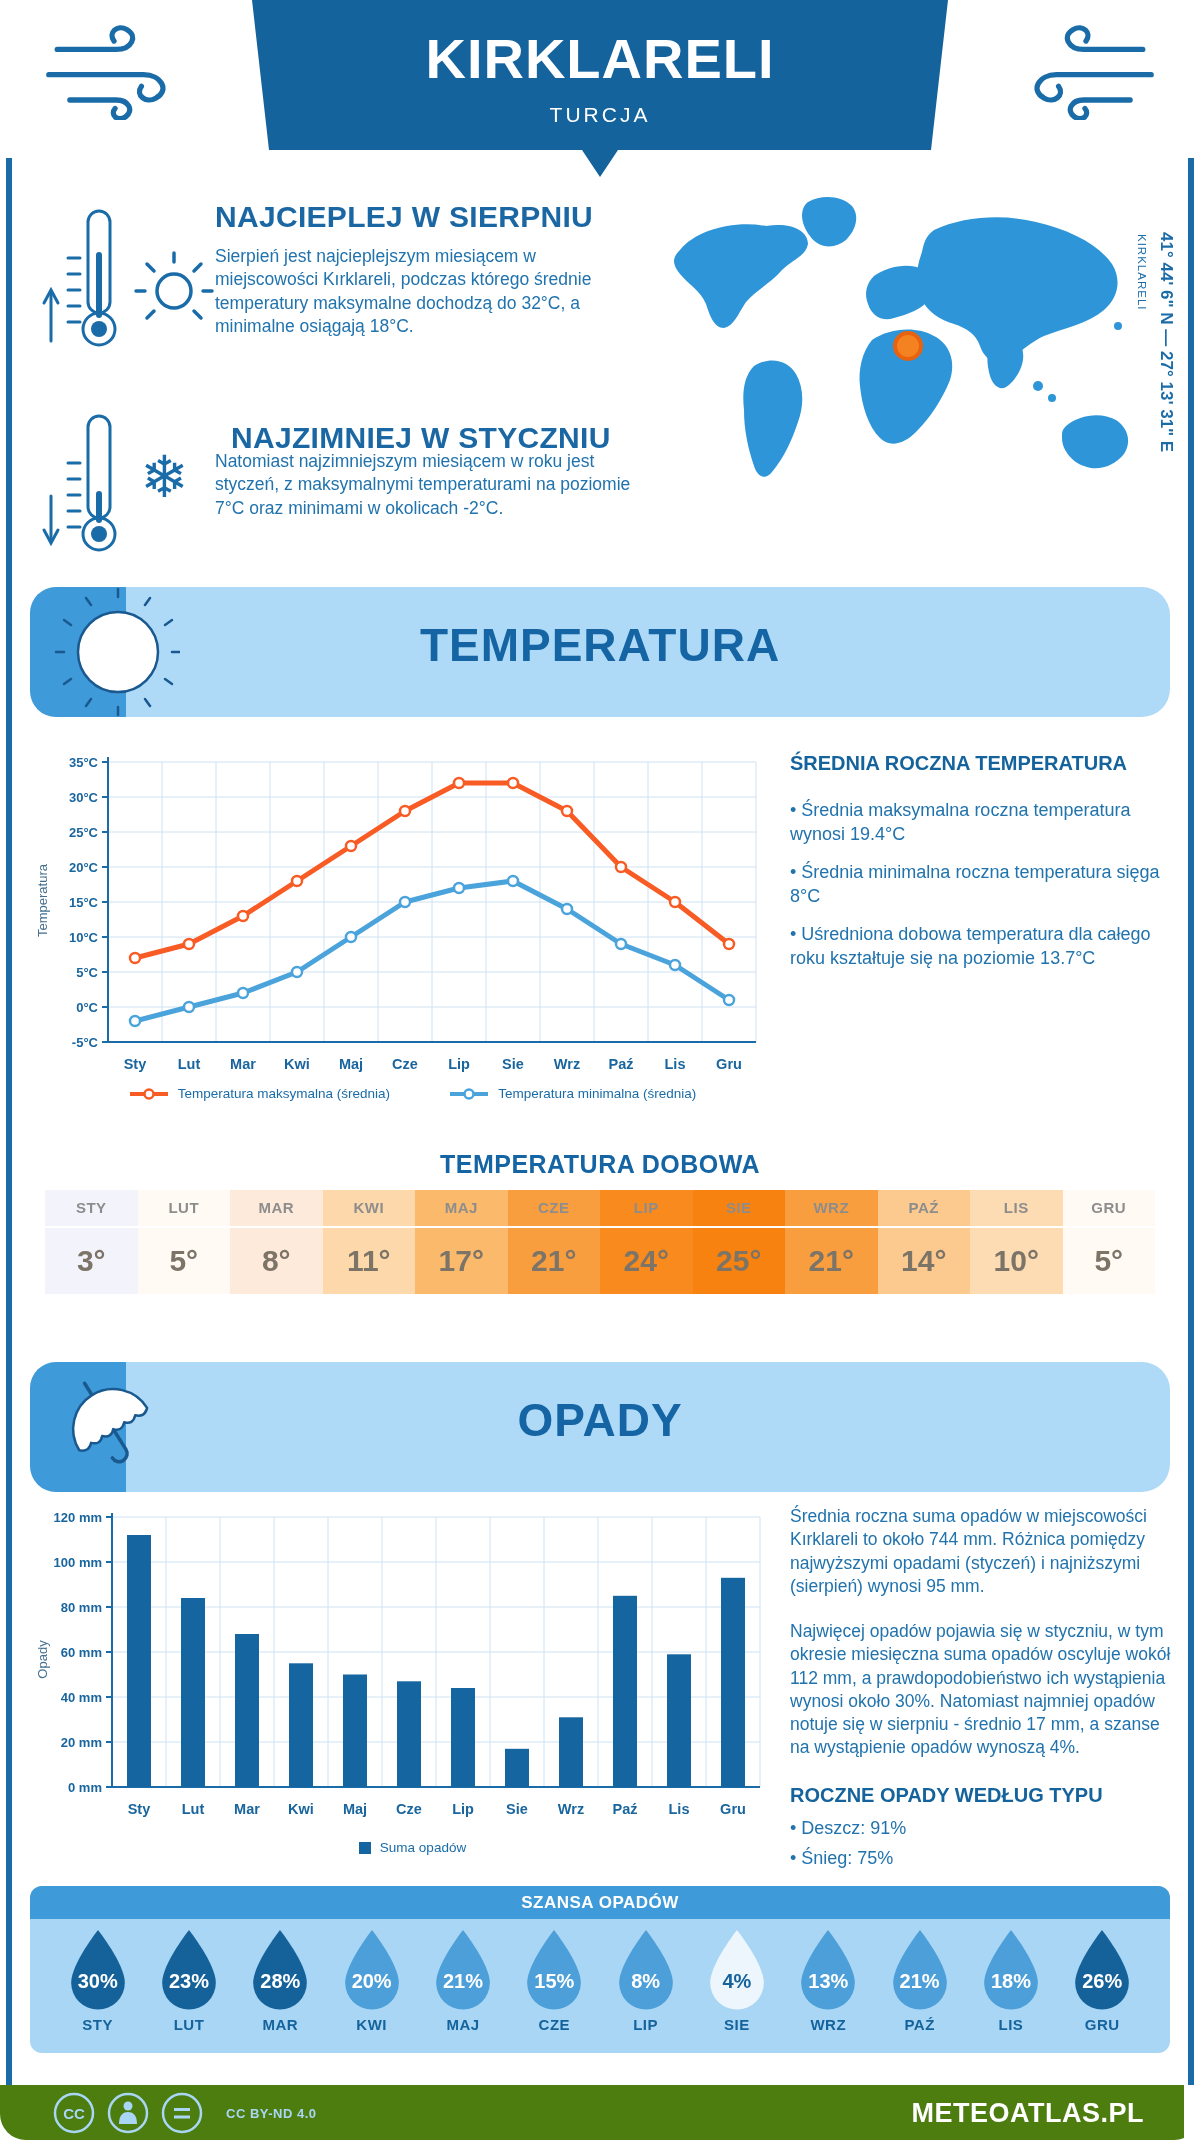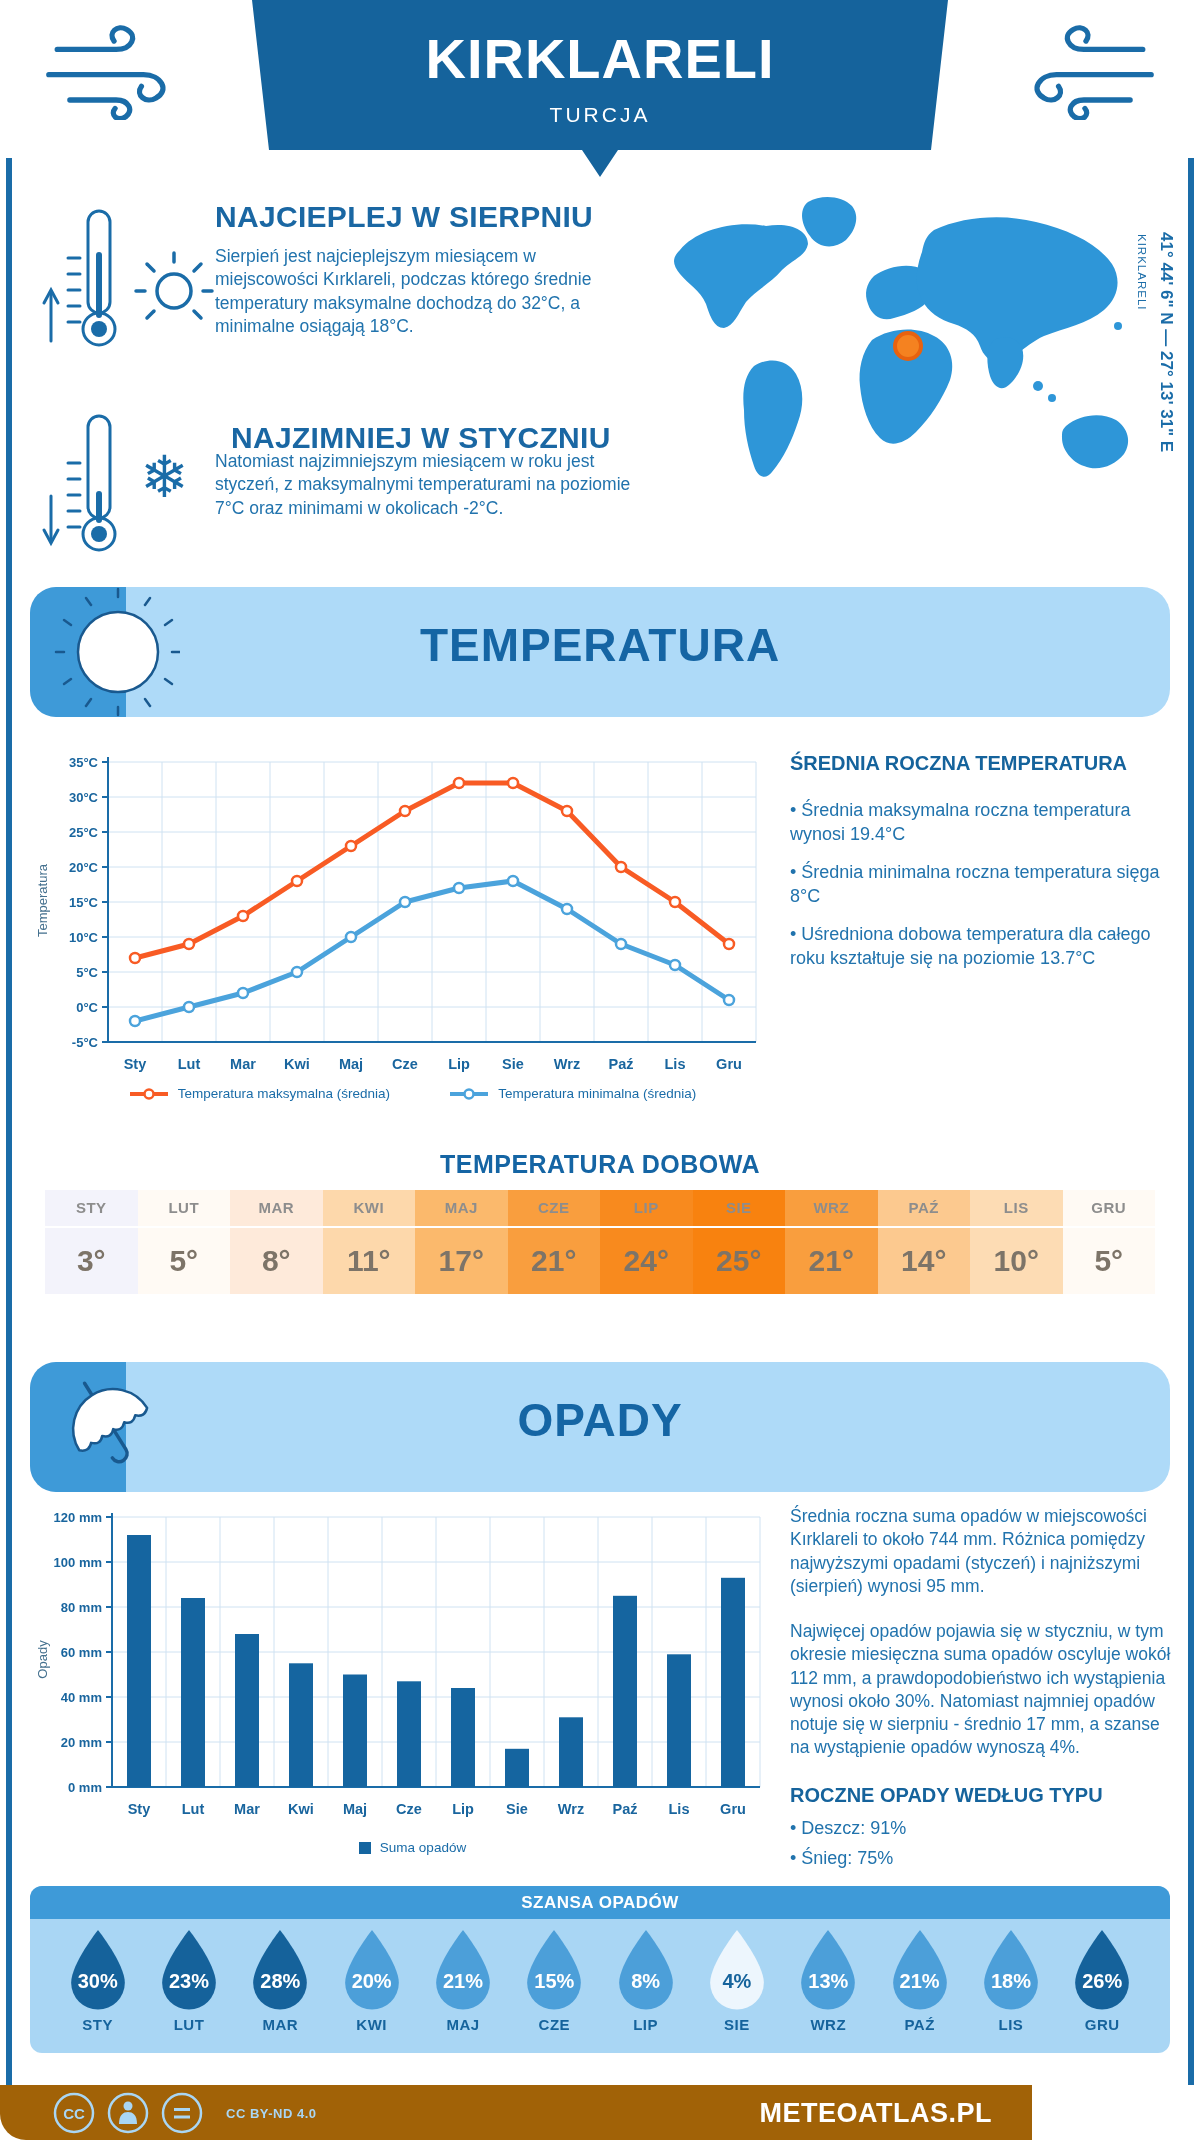--- a/index.html
+++ b/index.html
@@ -51,21 +51,21 @@
   #chance-header{position:absolute;left:0;top:0;width:100%;height:33px;line-height:33px;
     background:#3e9ad8;border-radius:12px 12px 0 0;text-align:center;color:#fff;
     font-size:17px;font-weight:bold;letter-spacing:.5px;}
   #droplets{position:absolute;left:22px;top:42px;width:1096px;display:flex;}
   .drop{flex:1;position:relative;text-align:center;}
   .drop .pct{position:absolute;left:0;top:42px;width:100%;text-align:center;
     font-size:20px;font-weight:bold;color:#fff;}
   .drop .pct.dark-text{color:#15639c;}
   .drop .mon{margin-top:2px;font-size:15px;font-weight:bold;color:#15639c;letter-spacing:.5px;}
   
-  #footer{position:absolute;left:0;top:2085px;width:1032px;height:55px;background:#a16207;}
+  #footer{position:absolute;left:0;top:2085px;width:1184px;height:55px;background:#4d7c0f;}
   #footer .cc-group{position:absolute;left:52px;top:6px;display:flex;align-items:center;gap:10px;}
   #footer .cc-label{color:#a9d6f4;font-size:13px;font-weight:bold;letter-spacing:.5px;margin-left:12px;}
   #footer .site{position:absolute;right:40px;top:13px;color:#fff;font-size:27px;font-weight:bold;letter-spacing:.5px;}
 </style>
 </head>
 <body>
 
 <div id="page">
 
   <div class="frame-line" style="left:6px;top:158px;height:1927px;"></div>

